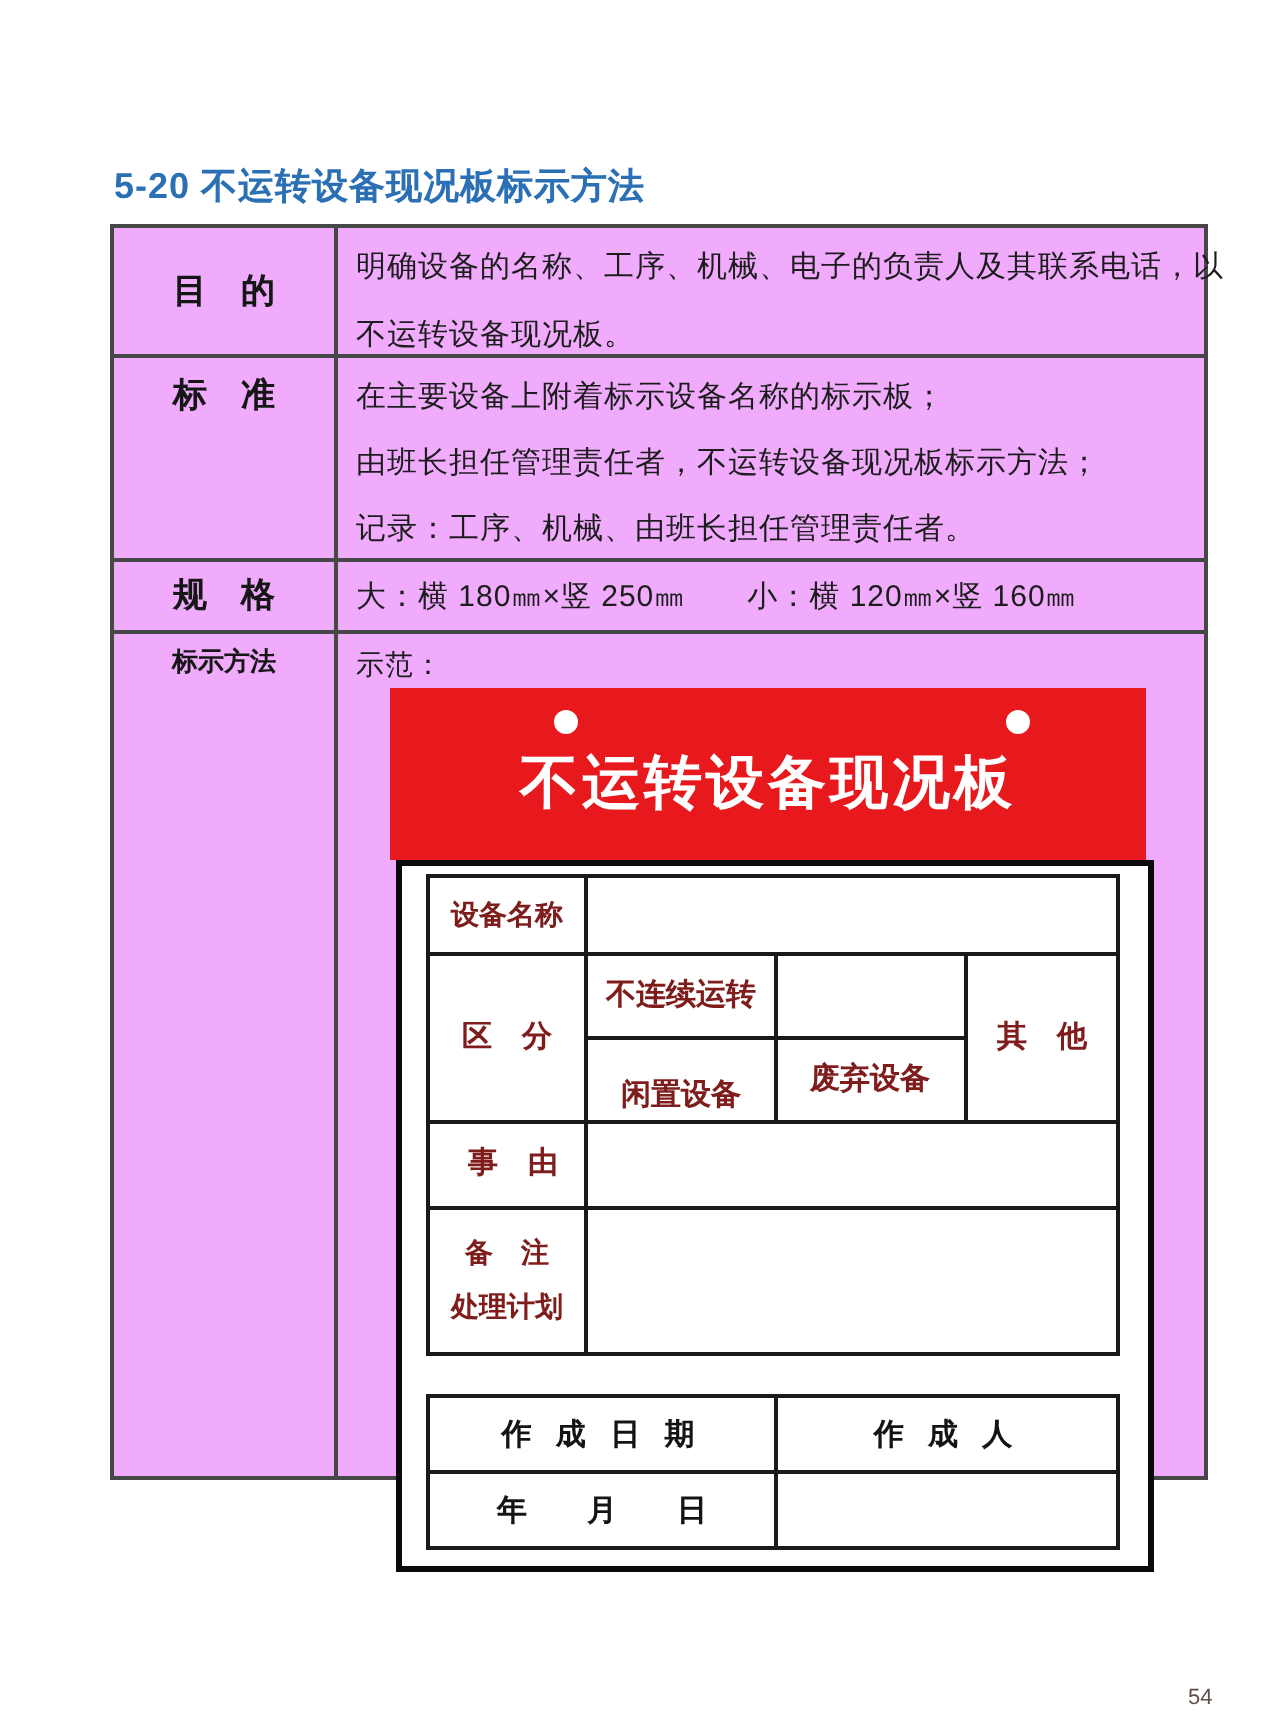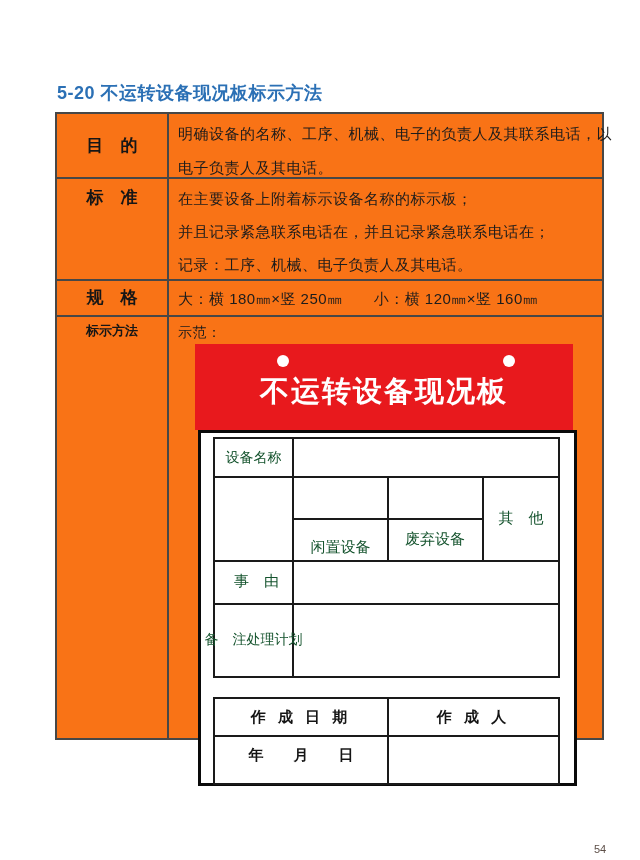--- a/index.html
+++ b/index.html
@@ -18,21 +18,21 @@
   .page-title{
     position:absolute;left:57px;top:81px;
     font-size:18px;font-weight:700;color:#2b70b5;
     letter-spacing:0.5px;white-space:nowrap;
   }
   
   .doc-table{
     position:absolute;left:55px;top:112px;
     width:549px;height:628px;
     border:2px solid #474747;box-sizing:border-box;
-    background:#f97316;
+    background:#f0abfc;
   }
   .doc-table .vline{position:absolute;left:110px;top:0;bottom:0;width:2px;background:#474747;}
   .doc-table .hline{position:absolute;left:0;right:0;height:2px;background:#474747;}
   .hl-1{top:63px;} .hl-2{top:165px;} .hl-3{top:201px;}
   .row-label{
     position:absolute;left:0;width:110px;
     display:flex;align-items:center;justify-content:center;
     font-weight:700;font-size:17px;color:#161616;
     white-space:nowrap;
   }
@@ -75,33 +75,33 @@
   .form-table .ln{position:absolute;background:#1a1a1a;}
   .fv-label{left:77px;top:0;bottom:0;width:2px;}
   .fh-1{left:0;right:0;top:37px;height:2px;}
   .fh-2{left:0;right:0;top:121px;height:2px;}
   .fh-3{left:0;right:0;top:164px;height:2px;}
   .fv-sub1{left:172px;top:37px;height:84px;width:2px;}
   .fv-sub2{left:267px;top:37px;height:84px;width:2px;}
   .fh-sub{left:77px;width:192px;top:79px;height:2px;}
   .fcell{
     position:absolute;display:flex;align-items:center;justify-content:center;
-    font-weight:400;font-size:15px;color:#14532d;white-space:nowrap;
+    font-weight:700;font-size:15px;color:#7f1d1d;white-space:nowrap;
   }
   .fc-device{left:0;top:0;width:77px;height:37px;font-size:14px;}
   .fc-category{left:0;top:37px;width:77px;height:84px;}
   .fc-c11{left:79px;top:37px;width:93px;height:42px;}
   .fc-c12{left:174px;top:37px;width:93px;height:42px;}
   .fc-c21{left:79px;top:79px;width:93px;height:58px;}
   .fc-c22{left:174px;top:79px;width:92px;height:42px;}
   .fc-other{left:269px;top:37px;width:74px;height:84px;}
   .fc-reason{left:0;top:121px;width:83px;height:43px;}
-  .fc-remark{left:0;top:164px;width:77px;height:73px;flex-direction:row;line-height:27px;font-size:14px;}
+  .fc-remark{left:0;top:164px;width:77px;height:73px;flex-direction:column;line-height:27px;font-size:14px;}
   .footer-table{
-    position:absolute;left:213px;top:697px;width:347px;height:88px;
+    position:absolute;left:213px;top:697px;width:347px;height:78px;
     border:2px solid #1a1a1a;box-sizing:border-box;background:#fff;
   }
   .footer-table .ln{position:absolute;background:#1a1a1a;}
   .ftv{left:172px;top:0;bottom:0;width:2px;}
   .fth{left:0;right:0;top:36px;height:2px;}
   .ft-cell{
     position:absolute;display:flex;align-items:center;justify-content:center;
     font-weight:700;font-size:15px;color:#141414;white-space:nowrap;
   }
   .ft-date{left:0;top:0;width:172px;height:36px;letter-spacing:4px;}
@@ -124,25 +124,25 @@
     <div class="hline hl-1"></div>
     <div class="hline hl-2"></div>
     <div class="hline hl-3"></div>
 
     <div class="row-label lbl-purpose">目　的</div>
     <div class="row-label lbl-standard">标　准</div>
     <div class="row-label lbl-spec">规　格</div>
     <div class="row-label lbl-method">标示方法</div>
 
     <div class="cell-text t-p1">明确设备的名称、工序、机械、电子的负责人及其联系电话，以</div>
-    <div class="cell-text t-p2">电子负责人及其电话。</div>
+    <div class="cell-text t-p2">不运转设备现况板。</div>
 
     <div class="cell-text t-s1">在主要设备上附着标示设备名称的标示板；</div>
-    <div class="cell-text t-s2">并且记录紧急联系电话在，并且记录紧急联系电话在；</div>
-    <div class="cell-text t-s3">记录：工序、机械、电子负责人及其电话。</div>
+    <div class="cell-text t-s2">由班长担任管理责任者，不运转设备现况板标示方法；</div>
+    <div class="cell-text t-s3">记录：工序、机械、由班长担任管理责任者。</div>
 
     <div class="cell-text t-spec">大：横 180㎜×竖 250㎜　　小：横 120㎜×竖 160㎜</div>
 
     <div class="cell-text t-demo">示范：</div>
   </div>
 
   <div class="banner"></div>
   <div class="hole hole-l"></div>
   <div class="hole hole-r"></div>
   <div class="banner-text">不运转设备现况板</div>
@@ -152,20 +152,22 @@
   <div class="form-table">
     <div class="ln fv-label"></div>
     <div class="ln fh-1"></div>
     <div class="ln fh-2"></div>
     <div class="ln fh-3"></div>
     <div class="ln fv-sub1"></div>
     <div class="ln fv-sub2"></div>
     <div class="ln fh-sub"></div>
 
     <div class="fcell fc-device">设备名称</div>
+    <div class="fcell fc-category">区　分</div>
+    <div class="fcell fc-c11">不连续运转</div>
     <div class="fcell fc-c21">闲置设备</div>
     <div class="fcell fc-c22">废弃设备</div>
     <div class="fcell fc-other">其　他</div>
     <div class="fcell fc-reason">事　由</div>
     <div class="fcell fc-remark">
       <span>备　注</span>
       <span>处理计划</span>
     </div>
   </div>
 

